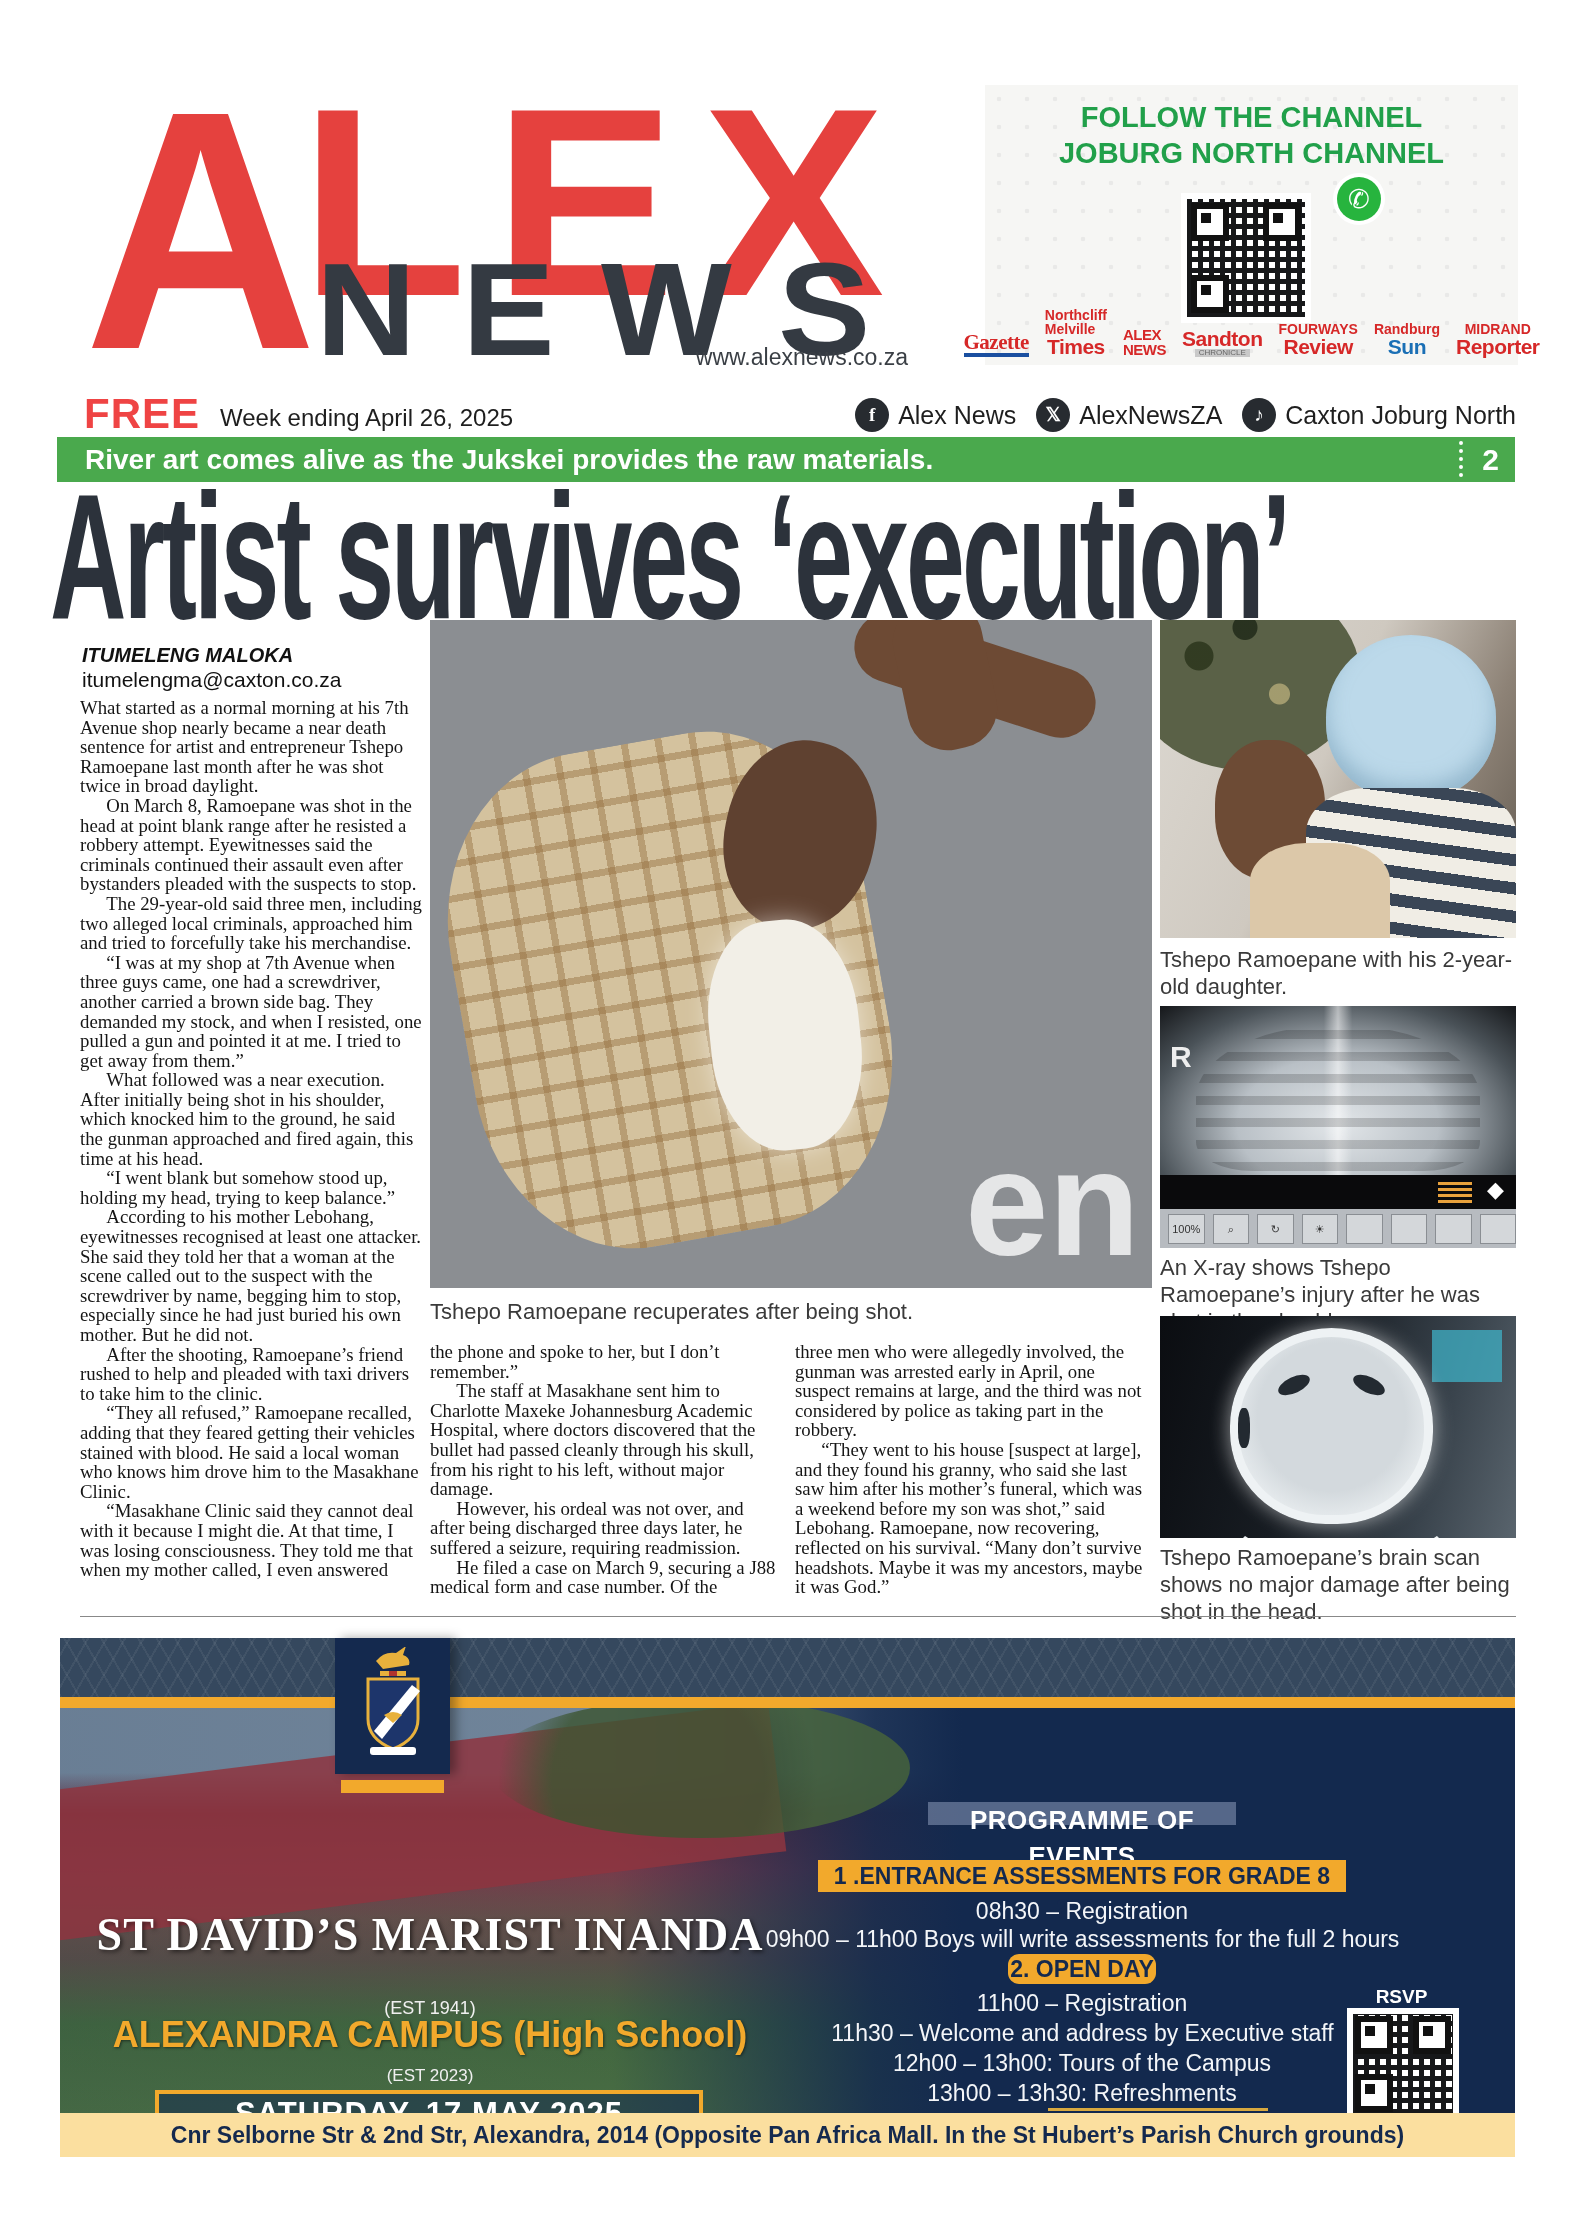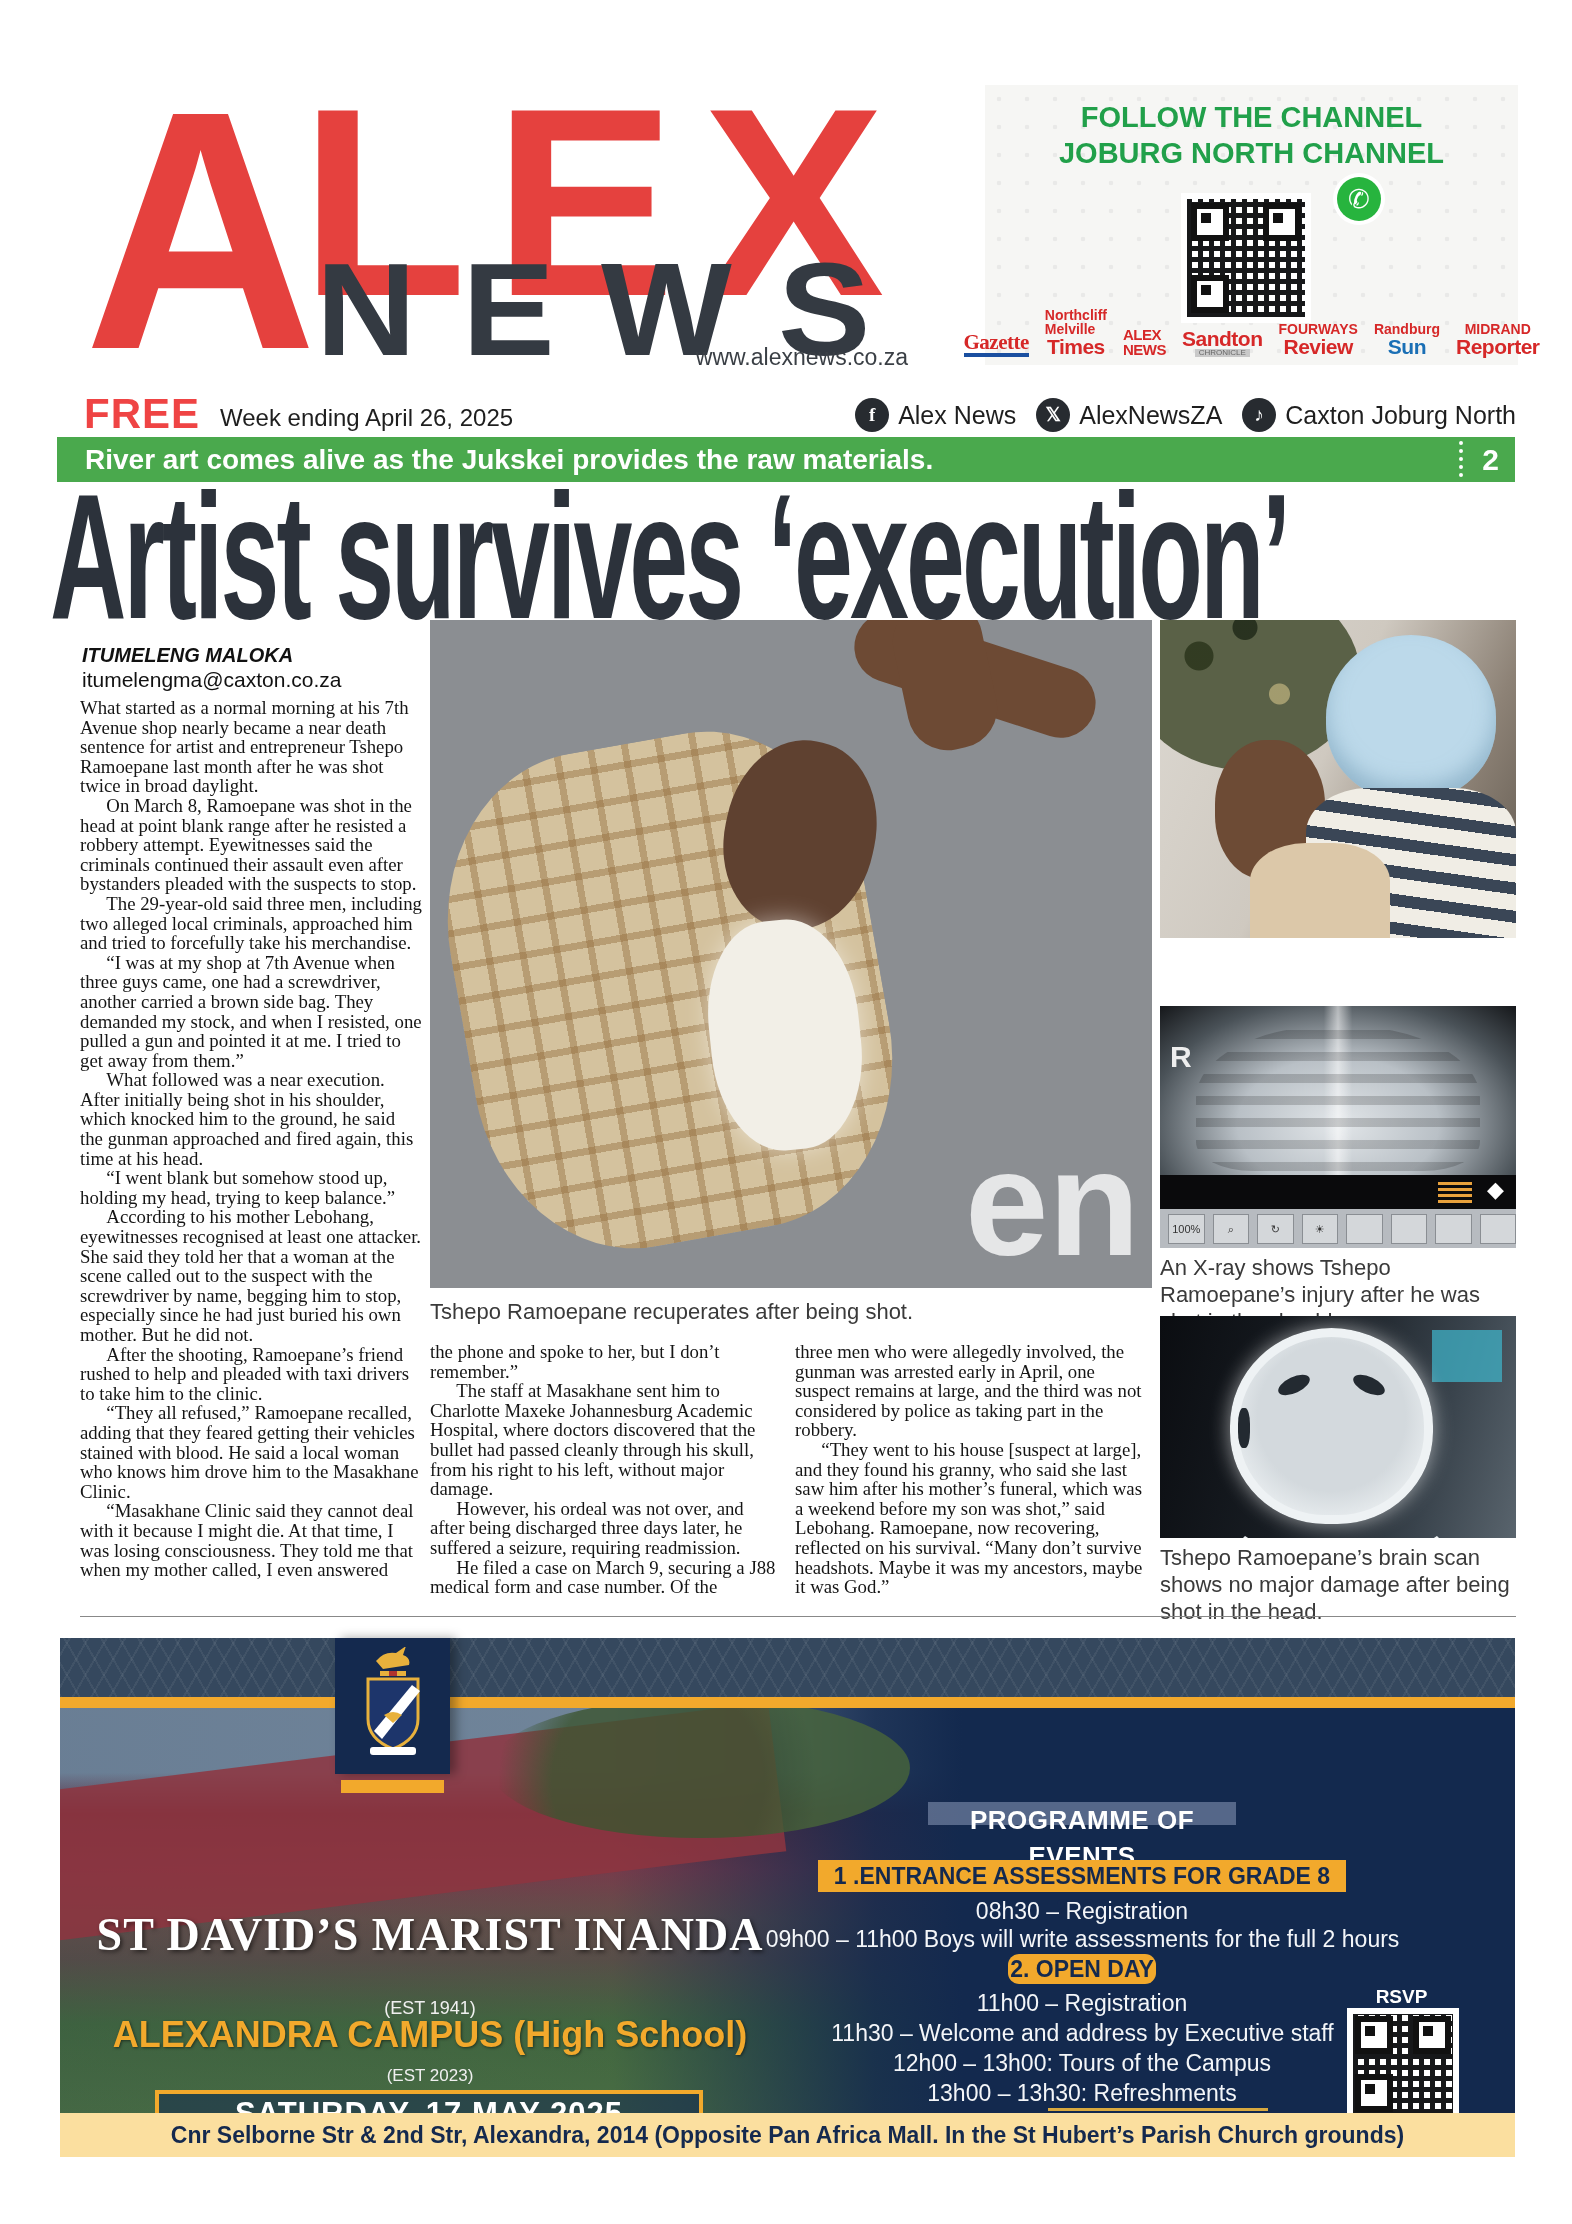--- a/index.html
+++ b/index.html
@@ -311,20 +311,21 @@
       <p>“They went to his house [suspect at large], and they found his granny, who said she last saw him after his mother’s funeral, which was a weekend before my son was shot,” said Lebohang. Ramoepane, now recovering, reflected on his survival. “Many don’t survive headshots. Maybe it was my ancestors, maybe it was God.”</p>
     </div>
 
   <div class="abs photo photo-daughter">
     <div class="p1-hat"></div>
     <div class="p1-face"></div>
     <div class="p1-childhat"></div>
     <div class="p1-stripes"></div>
     <div class="p1-sleeve"></div>
   </div>
+  <div class="abs caption" style="left:1160px;top:946px;width:356px;">Tshepo Ramoepane with his 2-year-old daughter.</div>
 
   <div class="abs photo photo-xray">
     <div class="x-scan"></div>
     <div class="x-ribs"></div>
     <div class="x-r">R</div>
     <div class="x-strip">
       <div class="x-readout"></div>
       <div class="x-diamond">◆</div>
     </div>
     <div class="x-toolbar">

